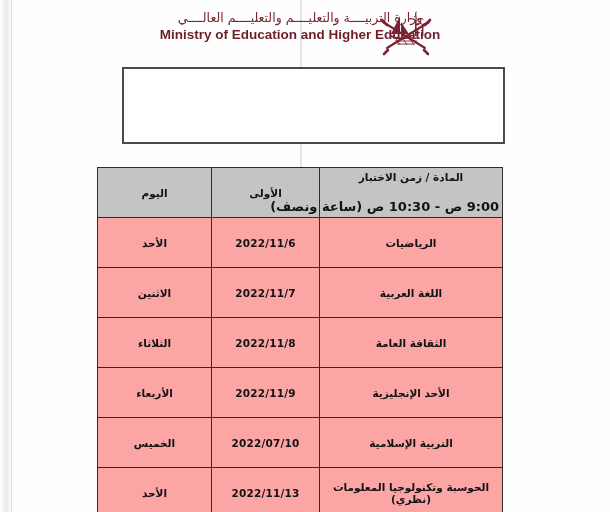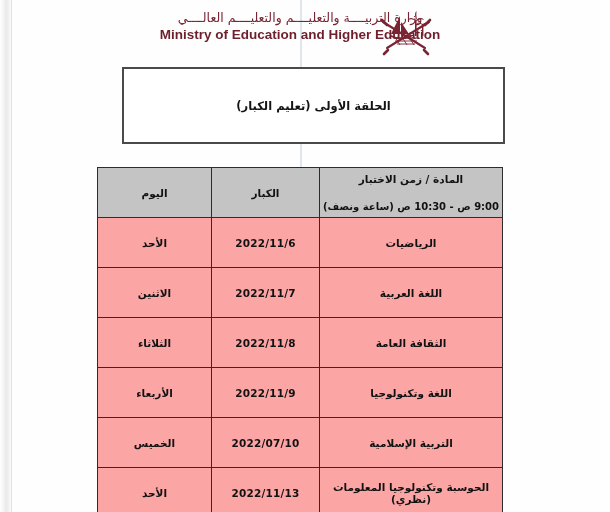--- a/index.html
+++ b/index.html
@@ -181,21 +181,21 @@
   }
   table.exam-table thead th {
     background: #c4c4c4;
     height: 45px;
     font-size: 10.5px;
     font-weight: 700;
     padding: 2px 3px;
   }
   .th-sub {
     display: block;
-    font-size: 10px;
+    font-size: 13px;
     font-weight: 700;
     margin-top: 16px;
     direction: rtl;
     white-space: nowrap;
   }
   table.exam-table tbody td {
     background: #fca5a5;
     height: 45px;
     font-size: 10.5px;
     font-weight: 700;
@@ -265,58 +265,57 @@
           <path d="M19 36 L37 36"></path>
           <path d="M17 29 L22 37"></path>
           <path d="M24 29 L29 37"></path>
           <path d="M31 29 L36 37"></path>
         </g>
       </svg>
     </div>
   </div>
 
   <div class="title-box">
-    <div class="title-line">الحلقة الأولى (تعليم الكبار)</div>
   </div>
 
   <div class="exam-table-wrap">
     <table class="exam-table">
       <colgroup>
         <col class="col-subject">
         <col class="col-date">
         <col class="col-day">
       </colgroup>
       <thead>
         <tr>
           <th>
             <span>المادة / زمن الاختبار</span>
             <span class="th-sub">9:00 ص - 10:30 ص (ساعة ونصف)</span>
           </th>
-          <th>الكبار</th>
+          <th>الأولى</th>
           <th>اليوم</th>
         </tr>
       </thead>
       <tbody id="exam-rows">
           <tr>
             <td>الرياضيات</td>
             <td class="cell-date">2022/11/6</td>
             <td>الأحد</td>
           </tr>
           <tr>
             <td>اللغة العربية</td>
             <td class="cell-date">2022/11/7</td>
             <td>الاثنين</td>
           </tr>
           <tr>
             <td>الثقافة العامة</td>
             <td class="cell-date">2022/11/8</td>
             <td>الثلاثاء</td>
           </tr>
           <tr>
-            <td>اللغة وتكنولوجيا</td>
+            <td>الأحد الإنجليزية</td>
             <td class="cell-date">2022/11/9</td>
             <td>الأربعاء</td>
           </tr>
           <tr>
             <td>التربية الإسلامية</td>
             <td class="cell-date">2022/07/10</td>
             <td>الخميس</td>
           </tr>
           <tr>
             <td>الحوسبة وتكنولوجيا المعلومات (نظري)</td>

